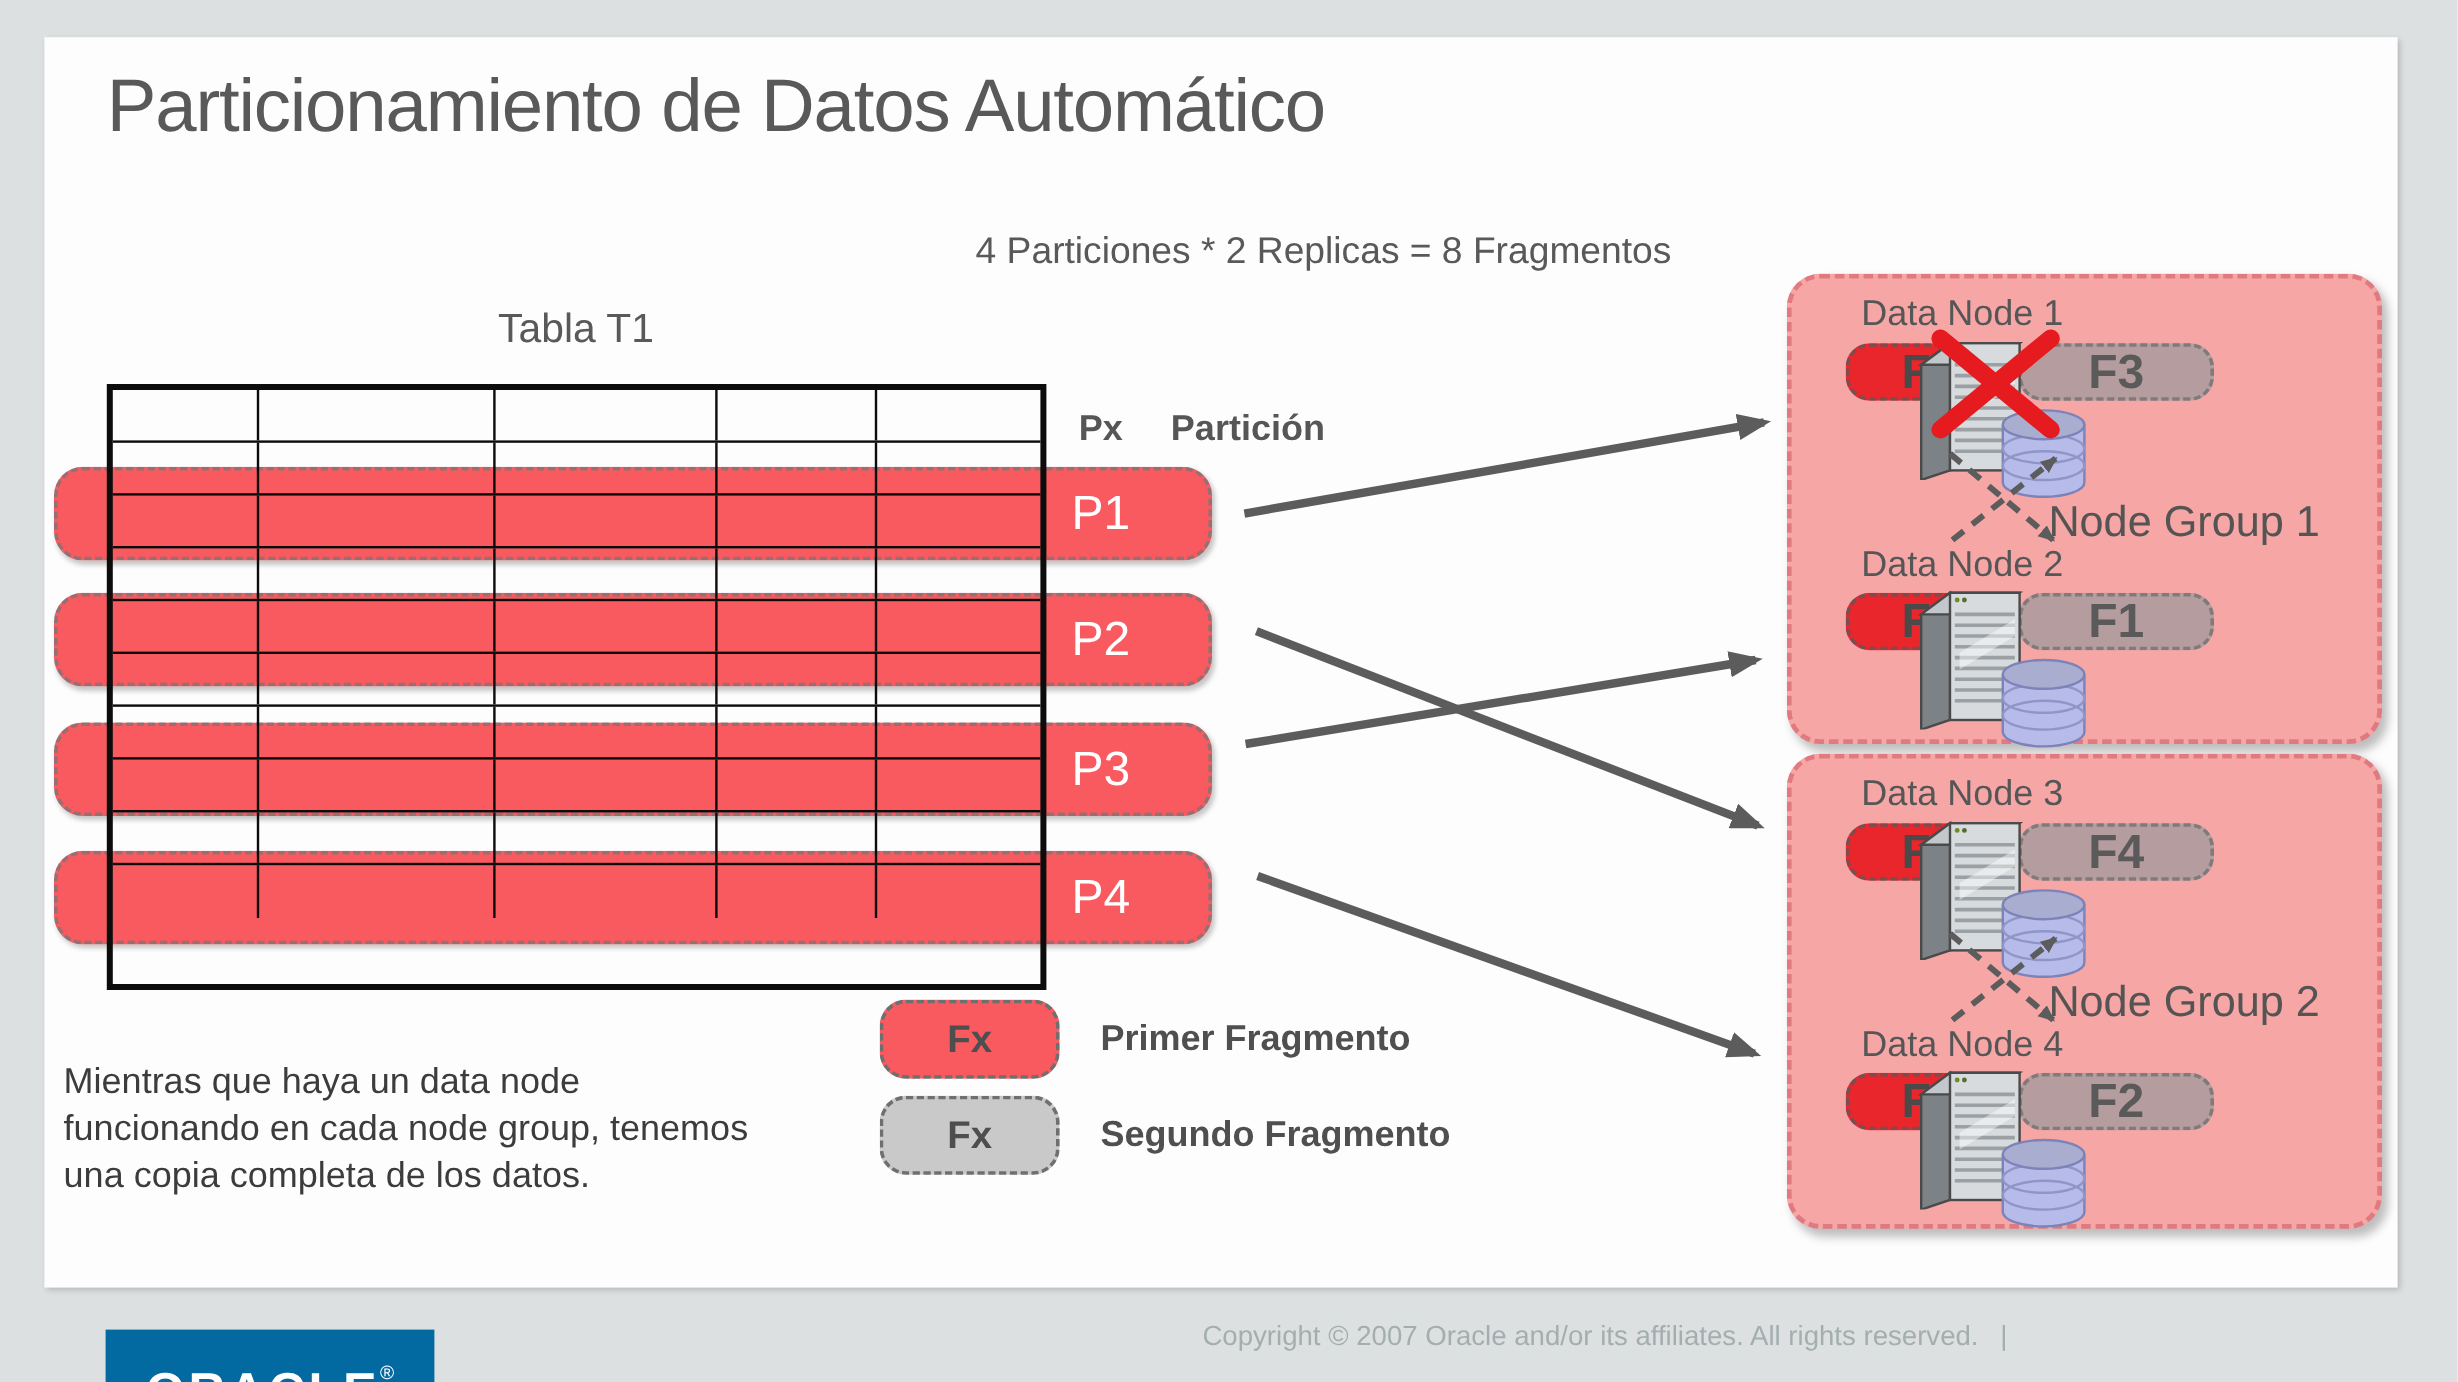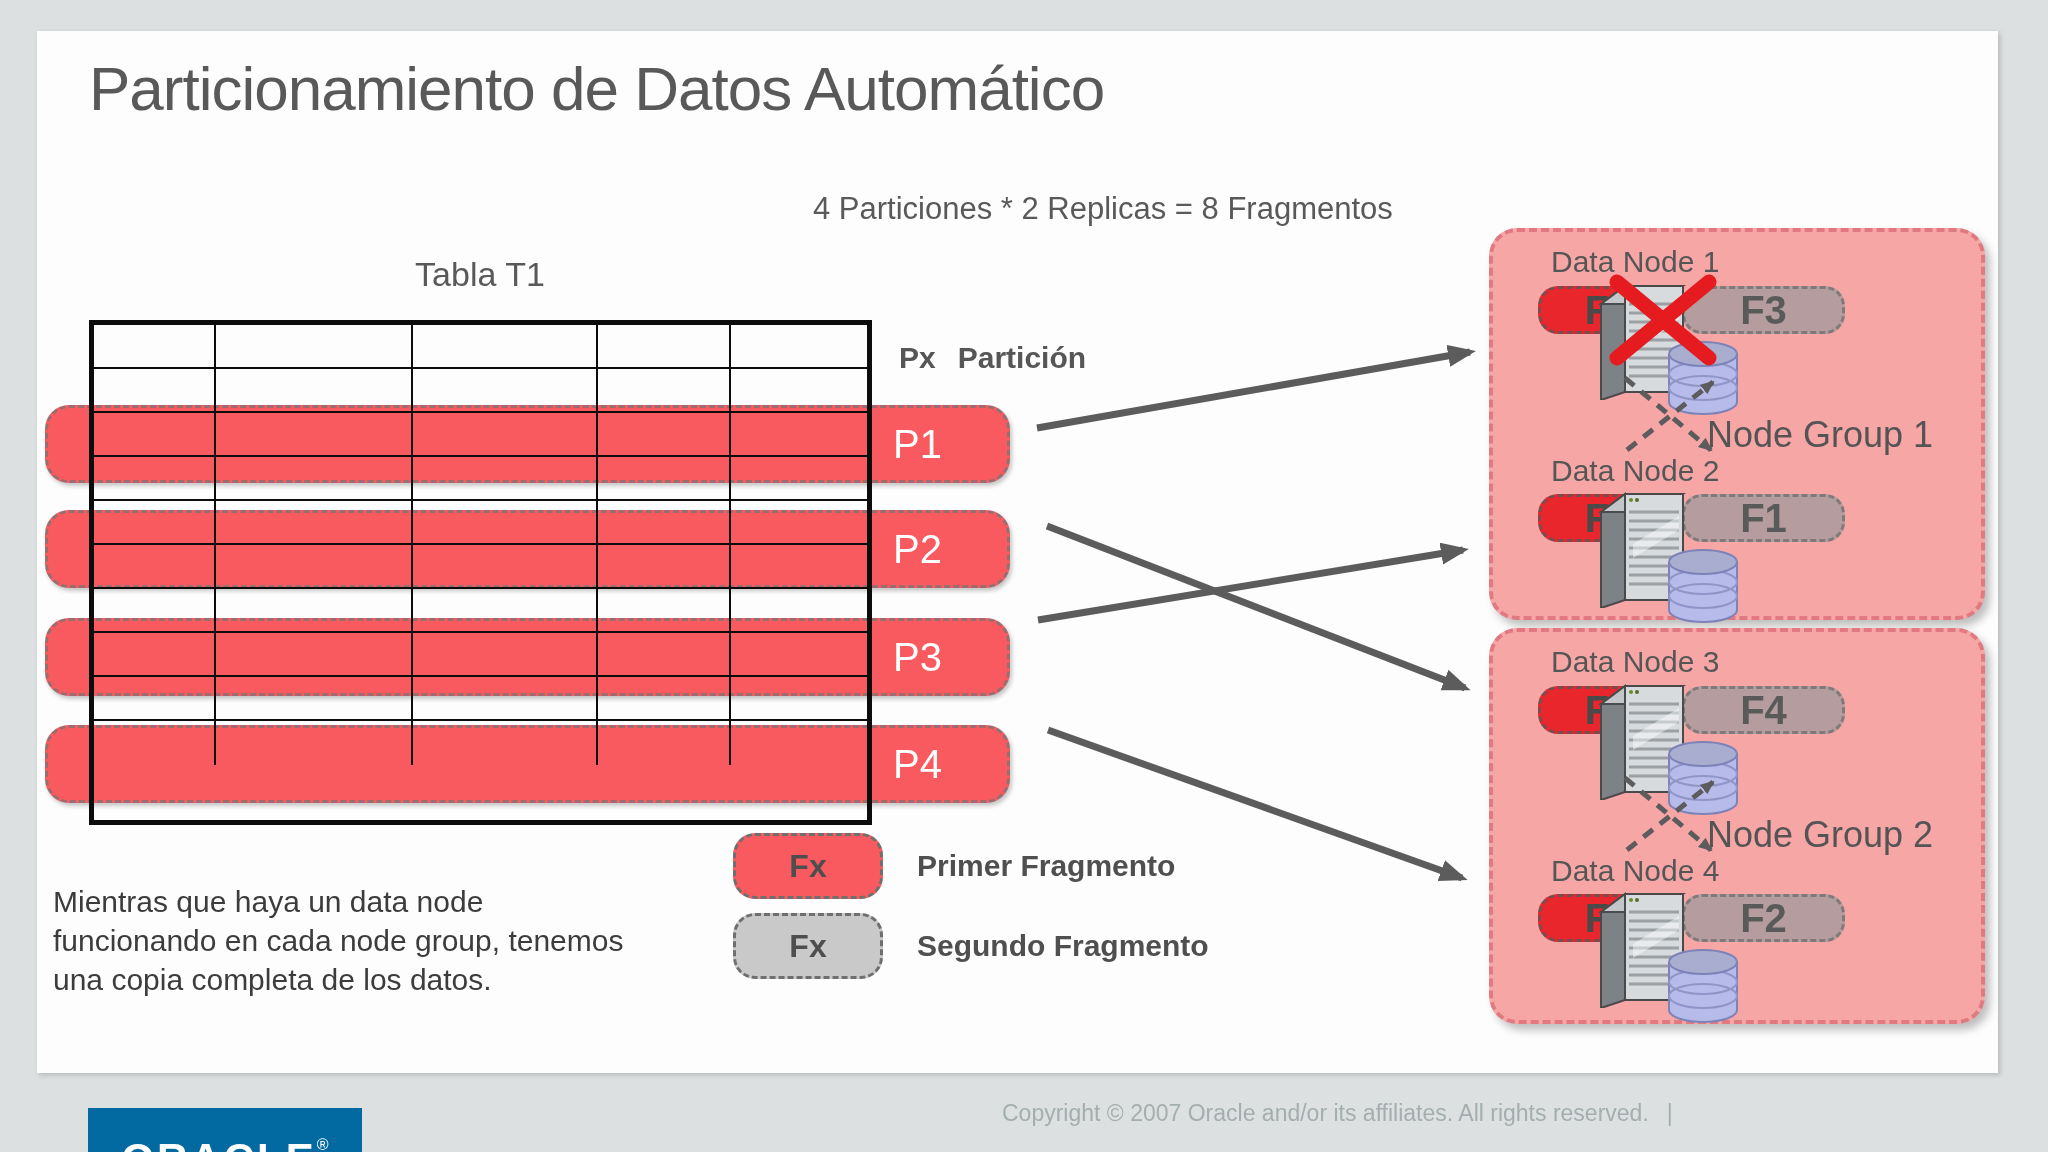--- a/index.html
+++ b/index.html
@@ -21,23 +21,23 @@
   .thead .hcell:last-child{border-right:none;}
   .trow{display:grid;grid-template-columns:122px 197px 185px 133px auto;height:44px;
         border-bottom:2px solid #0c0c0c;box-sizing:border-box;background:transparent;}
   .trow:last-child{border-bottom:none;}
   .tcell{border-right:2px solid #0c0c0c;box-sizing:border-box;}
   .tcell:last-child{border-right:none;}
 
   
   .band{position:absolute;left:8px;width:965px;height:78px;background:#f85a5f;border:3px dashed #9a6e70;
         border-radius:24px;box-sizing:border-box;z-index:2;box-shadow:2px 3px 4px rgba(0,0,0,0.22);
-        display:flex;align-items:center;margin-top:16px;}
+        display:flex;align-items:center;}
   .band .plabel{position:absolute;left:845px;color:#ffffff;font-size:40px;}
-  .pxhdr{position:absolute;left:862px;top:310px;display:flex;gap:22px;font-weight:bold;font-size:30px;color:#565656;z-index:3;}
+  .pxhdr{position:absolute;left:862px;top:310px;display:flex;gap:40px;font-weight:bold;font-size:30px;color:#565656;z-index:3;}
 
   
   .legrow{position:absolute;left:696px;display:flex;align-items:center;gap:34px;z-index:3;}
   .legbox{width:150px;height:66px;border-radius:22px;box-sizing:border-box;display:flex;align-items:center;
           justify-content:center;font-weight:bold;font-size:32px;color:#4e4e4e;}
   .legbox.red{background:#f85a5f;border:3px dashed #6f6f6f;}
   .legbox.gray{background:#c9c9c9;border:3px dashed #6f6f6f;}
   .leglabel{font-weight:bold;font-size:30px;color:#4f4f4f;}
 
   .note{position:absolute;left:16px;top:851px;font-size:30px;line-height:39px;color:#3c3c3c;z-index:3;}

